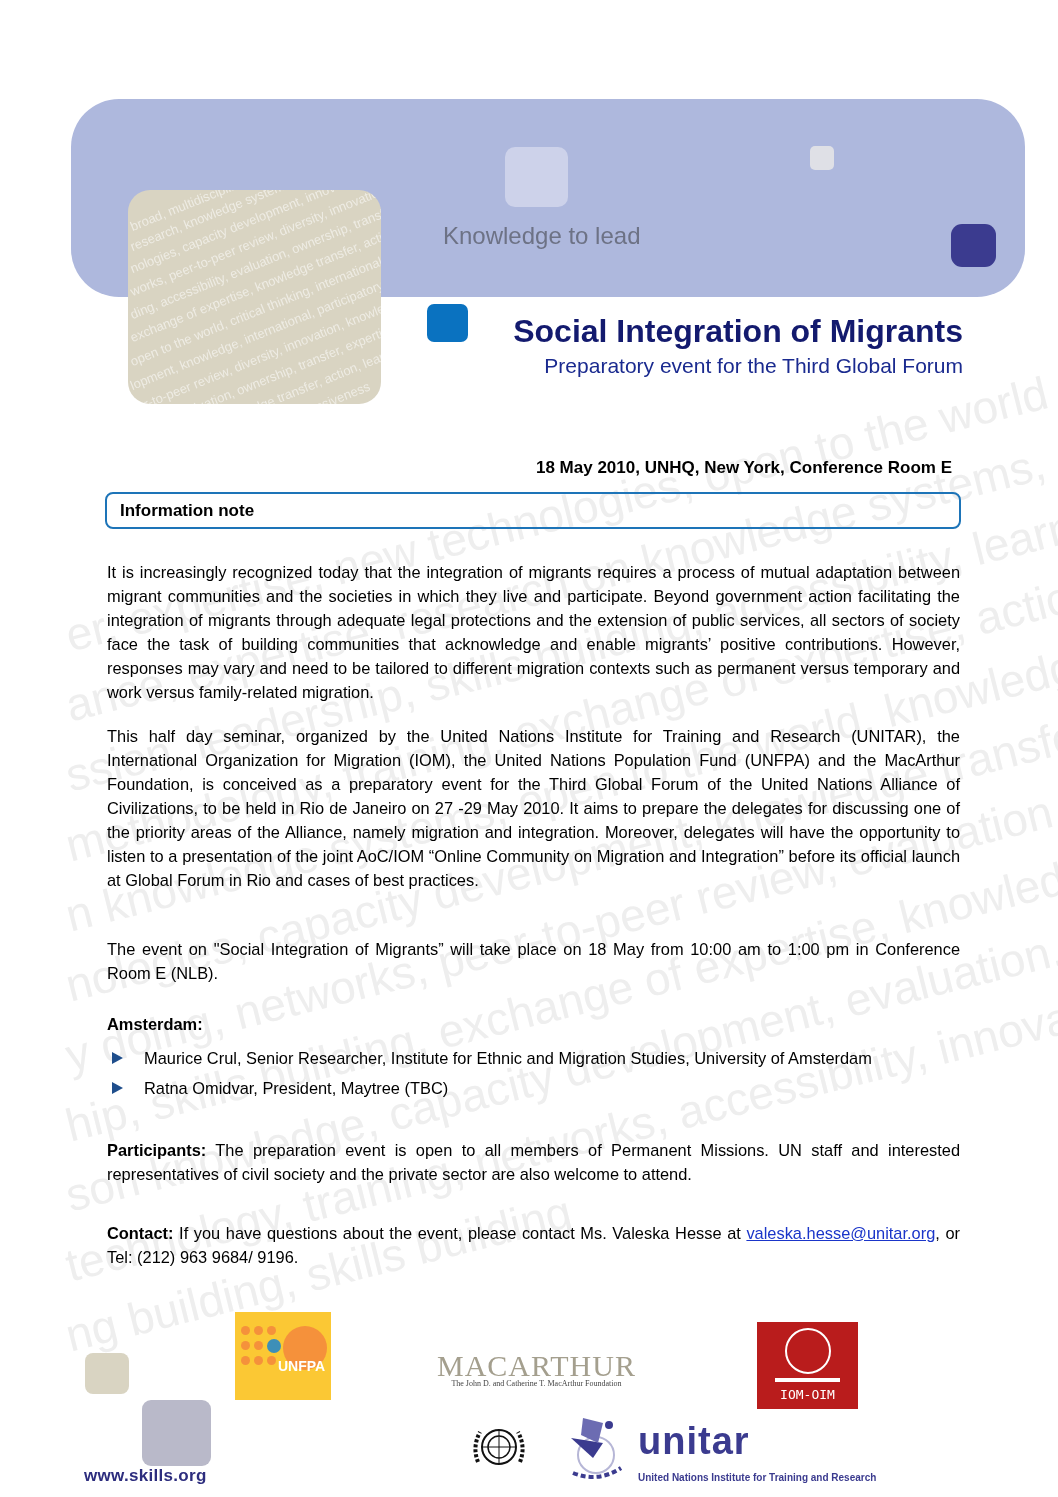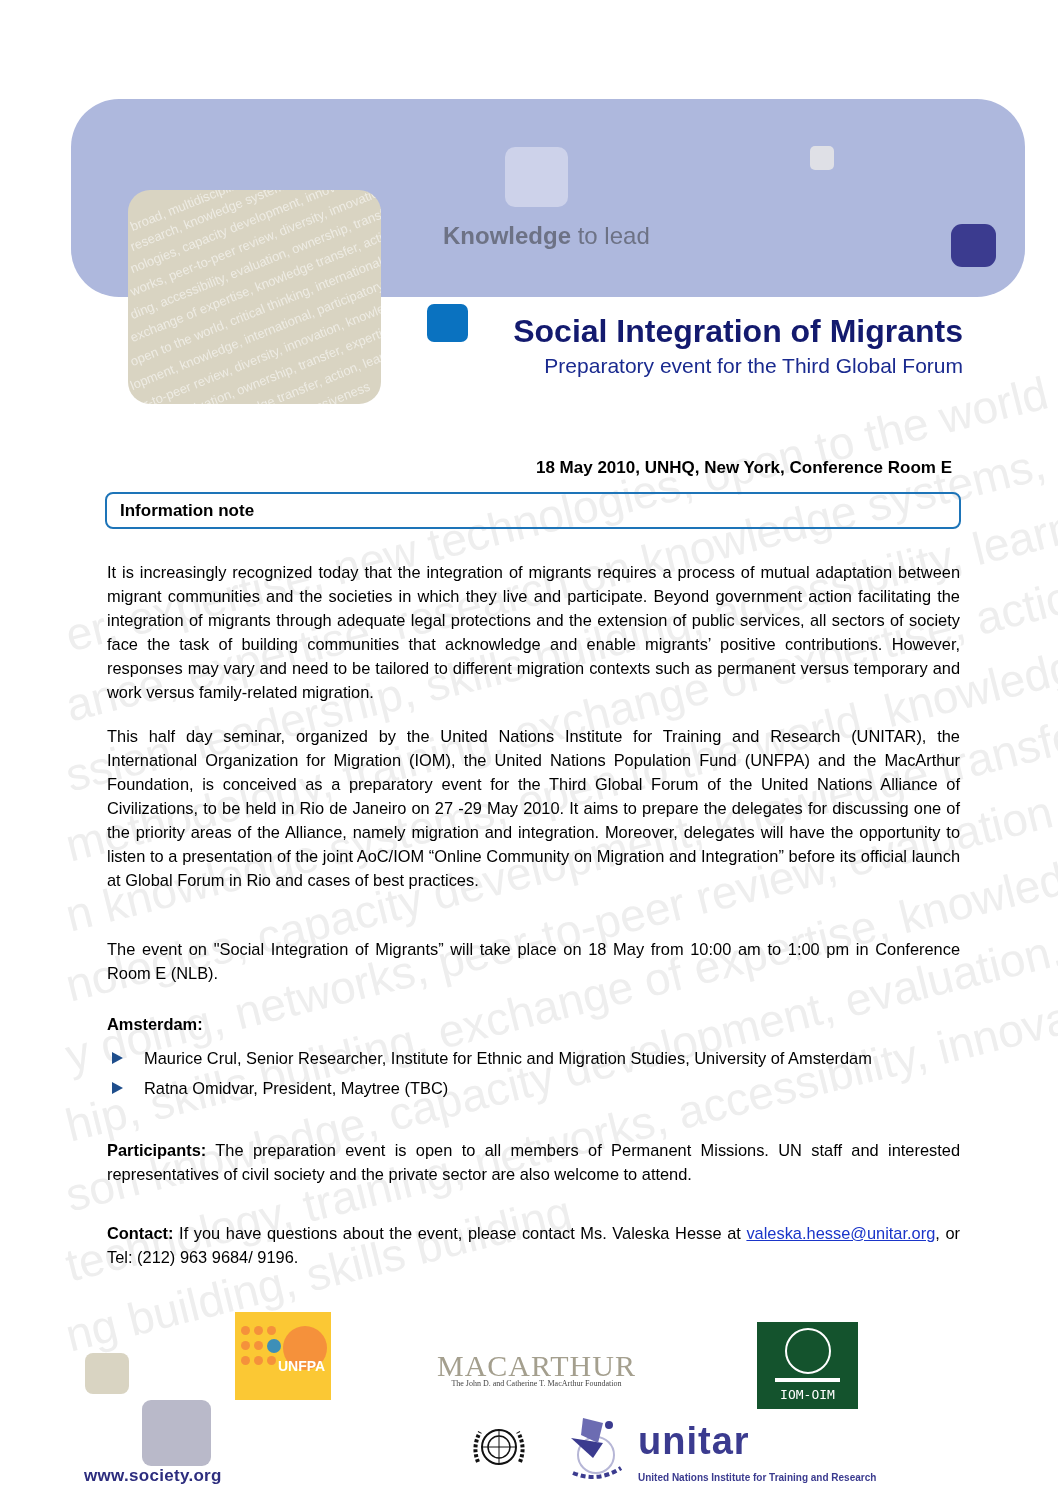--- a/index.html
+++ b/index.html
@@ -6,21 +6,21 @@
   body { width:1058px; height:1497px; position:relative; overflow:hidden; font-family:"Liberation Sans", sans-serif; }
   .abs { position:absolute; }
   .banner { left:71px; top:99px; width:954px; height:198px; background:#aeb8dd; border-radius:48px; }
   .photo { left:128px; top:190px; width:253px; height:214px; background:#d9d4c2; border-radius:22px; overflow:hidden; }
   .photo .wm { position:absolute; color:#fff; opacity:0.55; font-size:13px; white-space:nowrap; transform:rotate(-22deg); transform-origin:left top; }
   .sq1 { left:505px; top:147px; width:63px; height:60px; background:#cdd2ea; border-radius:10px; }
   .sq2 { left:810px; top:146px; width:24px; height:24px; background:#dfe0e6; border-radius:5px; }
   .sq3 { left:951px; top:224px; width:45px; height:43px; background:#3b3b8f; border-radius:11px; }
   .sq4 { left:427px; top:304px; width:41px; height:38px; background:#0a72c0; border-radius:7px; }
   .tagline { left:443px; top:222px; font-size:24px; color:#6d7285; }
-  .tagline b { font-weight:bold; }
+  .tagline b { font-weight:normal; }
   .title { right:95px; top:313px; font-size:32px; font-weight:bold; color:#131a6e; text-align:right; white-space:nowrap; }
   .subtitle { right:95px; top:350px; font-size:21px; color:#1a2a8f; text-align:right; line-height:31px; }
   .dateline { right:106px; top:458px; font-size:17px; font-weight:bold; color:#000; white-space:nowrap; }
   .infobox { left:105px; top:492px; width:852px; height:33px; border:2px solid #1d74b8; border-radius:8px; }
   .infobox span { position:absolute; left:13px; top:7px; font-size:17px; font-weight:bold; color:#000; }
   .body { left:107px; width:853px; font-size:16.4px; line-height:24px; color:#000; text-align:justify; }
   .body p { margin:0; }
   .panel-head { left:107px; top:1015px; font-size:16.4px; font-weight:bold; }
   .panel-list { left:107px; top:1043px; font-size:16.4px; line-height:30px; }
   .panel-list .item { display:flex; align-items:center; }
@@ -32,21 +32,21 @@
   .sqb2 { left:142px; top:1400px; width:69px; height:66px; background:#b9b9c9; border-radius:9px; }
   .url { left:84px; top:1466px; font-size:17px; color:#2d2d7e; font-weight:bold; letter-spacing:0.3px; }
   .unfpa { left:235px; top:1312px; width:96px; height:88px; background:#fbc834; }
   .unfpa .dot { position:absolute; width:9px; height:9px; border-radius:50%; background:#f5913b; }
   .unfpa .circ { position:absolute; left:48px; top:14px; width:44px; height:44px; border-radius:50%; background:#f5913b; }
   .unfpa .txt { position:absolute; left:43px; top:46px; font-size:14px; font-weight:bold; color:#fff; }
   .unfpa .emb { position:absolute; left:32px; top:27px; width:14px; height:14px; border-radius:50%; background:#3d8fb8; }
   .mac { left:437px; top:1311px; text-align:center;margin-top:38px; }
   .mac .name { font-family:"Liberation Serif", serif; font-size:30px; color:#a49f8e; letter-spacing:1px; }
   .mac .sub { font-family:"Liberation Serif", serif; font-size:8px; color:#444; margin-top:-4px; }
-  .iom { left:757px; top:1322px; width:101px; height:87px; background:#14532d; color:#fff; }
+  .iom { left:757px; top:1322px; width:101px; height:87px; background:#b91c1c; color:#fff; }
   .iom .glb { position:absolute; left:28px; top:6px; width:42px; height:42px; border:2px solid #fff; border-radius:50%; }
   .iom .bar { position:absolute; left:18px; top:56px; width:65px; height:4px; background:#fff; }
   .iom .lbl { position:absolute; left:0; right:0; top:65px; text-align:center; font-family:"DejaVu Sans Mono", monospace; font-size:13px; }
   .unemb { left:468px; top:1422px; width:62px; height:54px; }
   .unitar-logo { left:563px; top:1413px; }
   .unitar-word { left:638px; top:1420px; font-size:38px; font-weight:bold; color:#3b3b8f; letter-spacing:1px; }
   .unitar-sub { left:638px; top:1472px; font-size:10px; font-weight:bold; color:#3b3b8f; }
 </style>
 </head>
 <body>
@@ -125,21 +125,21 @@
 <div class="abs body fg" style="top:1138px;">
   <p><b>Participants:</b><span> The preparation event is open to all members of Permanent Missions. UN staff and interested representatives of civil society and the private sector are also welcome to attend.</span></p>
 </div>
 
 <div class="abs body fg" style="top:1221px;">
   <p><b>Contact:</b><span> If you have questions about the event, please contact Ms. Valeska Hesse at </span><a class="email" href="#">valeska.hesse@unitar.org</a><span>, or Tel: (212) 963 9684/ 9196.</span></p>
 </div>
 
 <div class="abs sqb1 fg"></div>
 <div class="abs sqb2 fg"></div>
-<div class="abs url fg">www.society.org</div>
+<div class="abs url fg">www.skills.org</div>
 
 <div class="abs unfpa fg">
   <span class="dot" style="left:6px;top:14px;"></span>
     <span class="dot" style="left:19px;top:14px;"></span>
     <span class="dot" style="left:32px;top:14px;"></span>
   <span class="dot" style="left:6px;top:29px;"></span>
     <span class="dot" style="left:19px;top:29px;"></span>
   <span class="dot" style="left:6px;top:44px;"></span>
     <span class="dot" style="left:19px;top:44px;"></span>
     <span class="dot" style="left:32px;top:44px;"></span>

